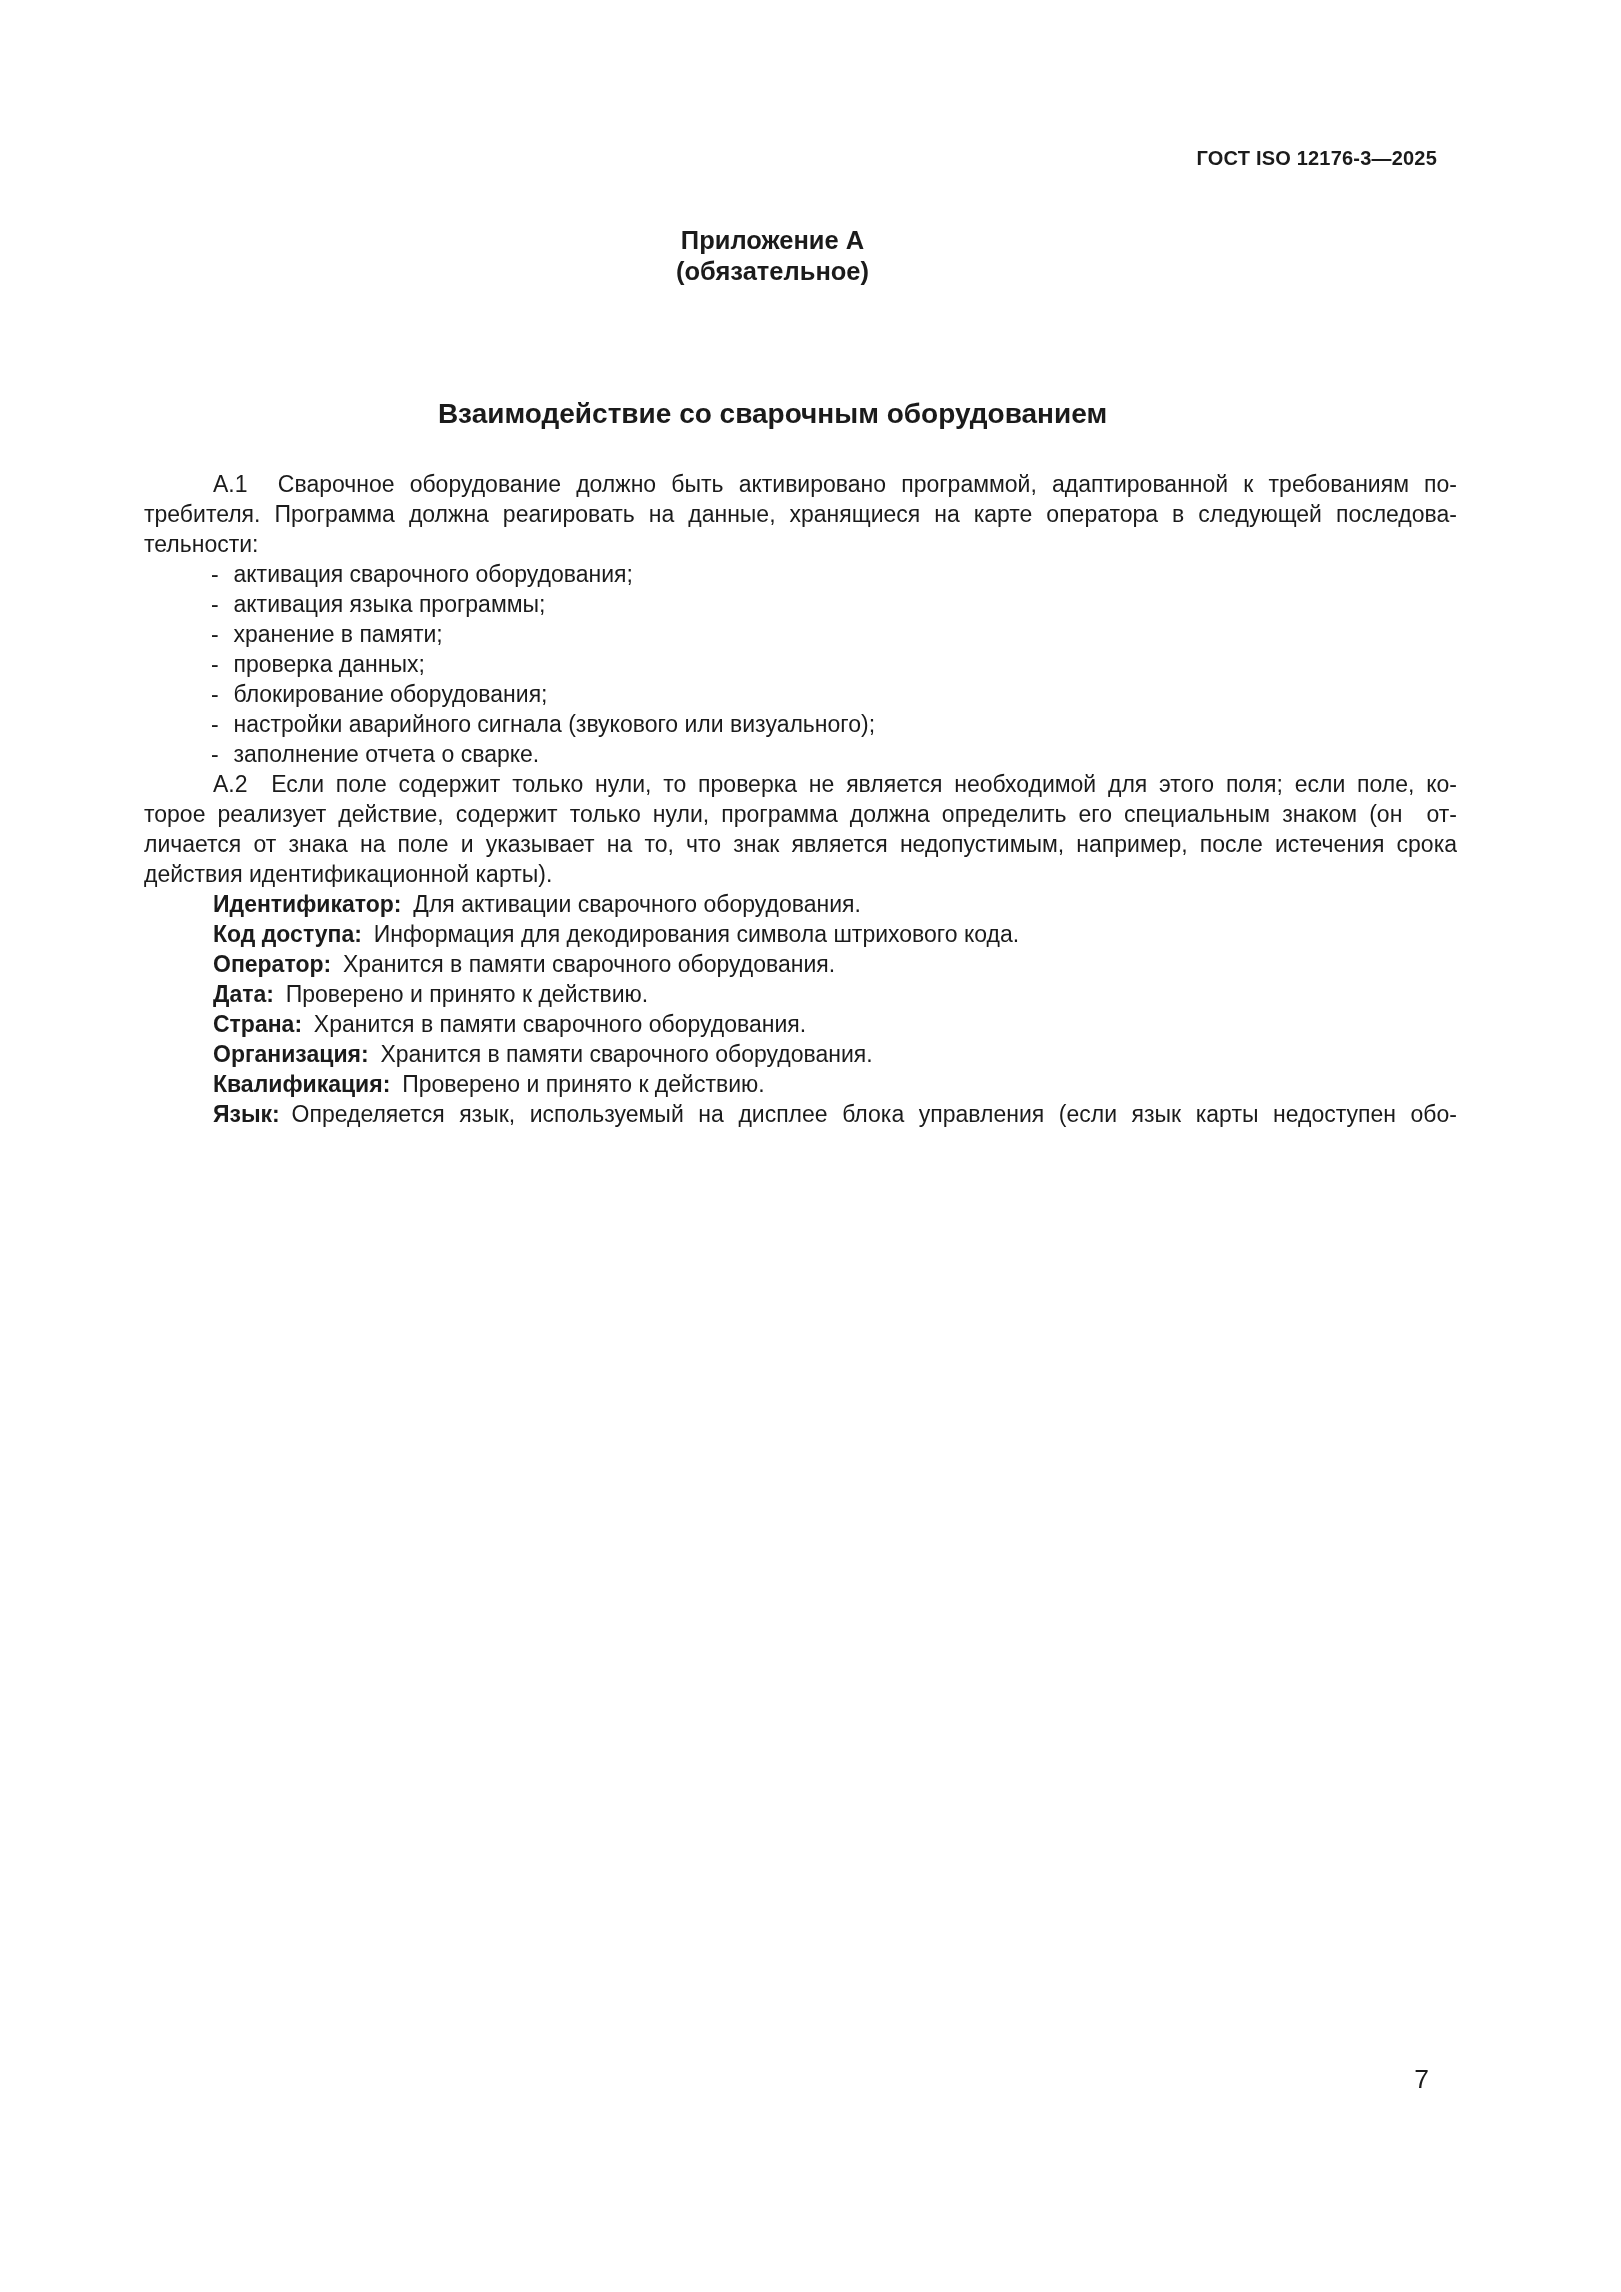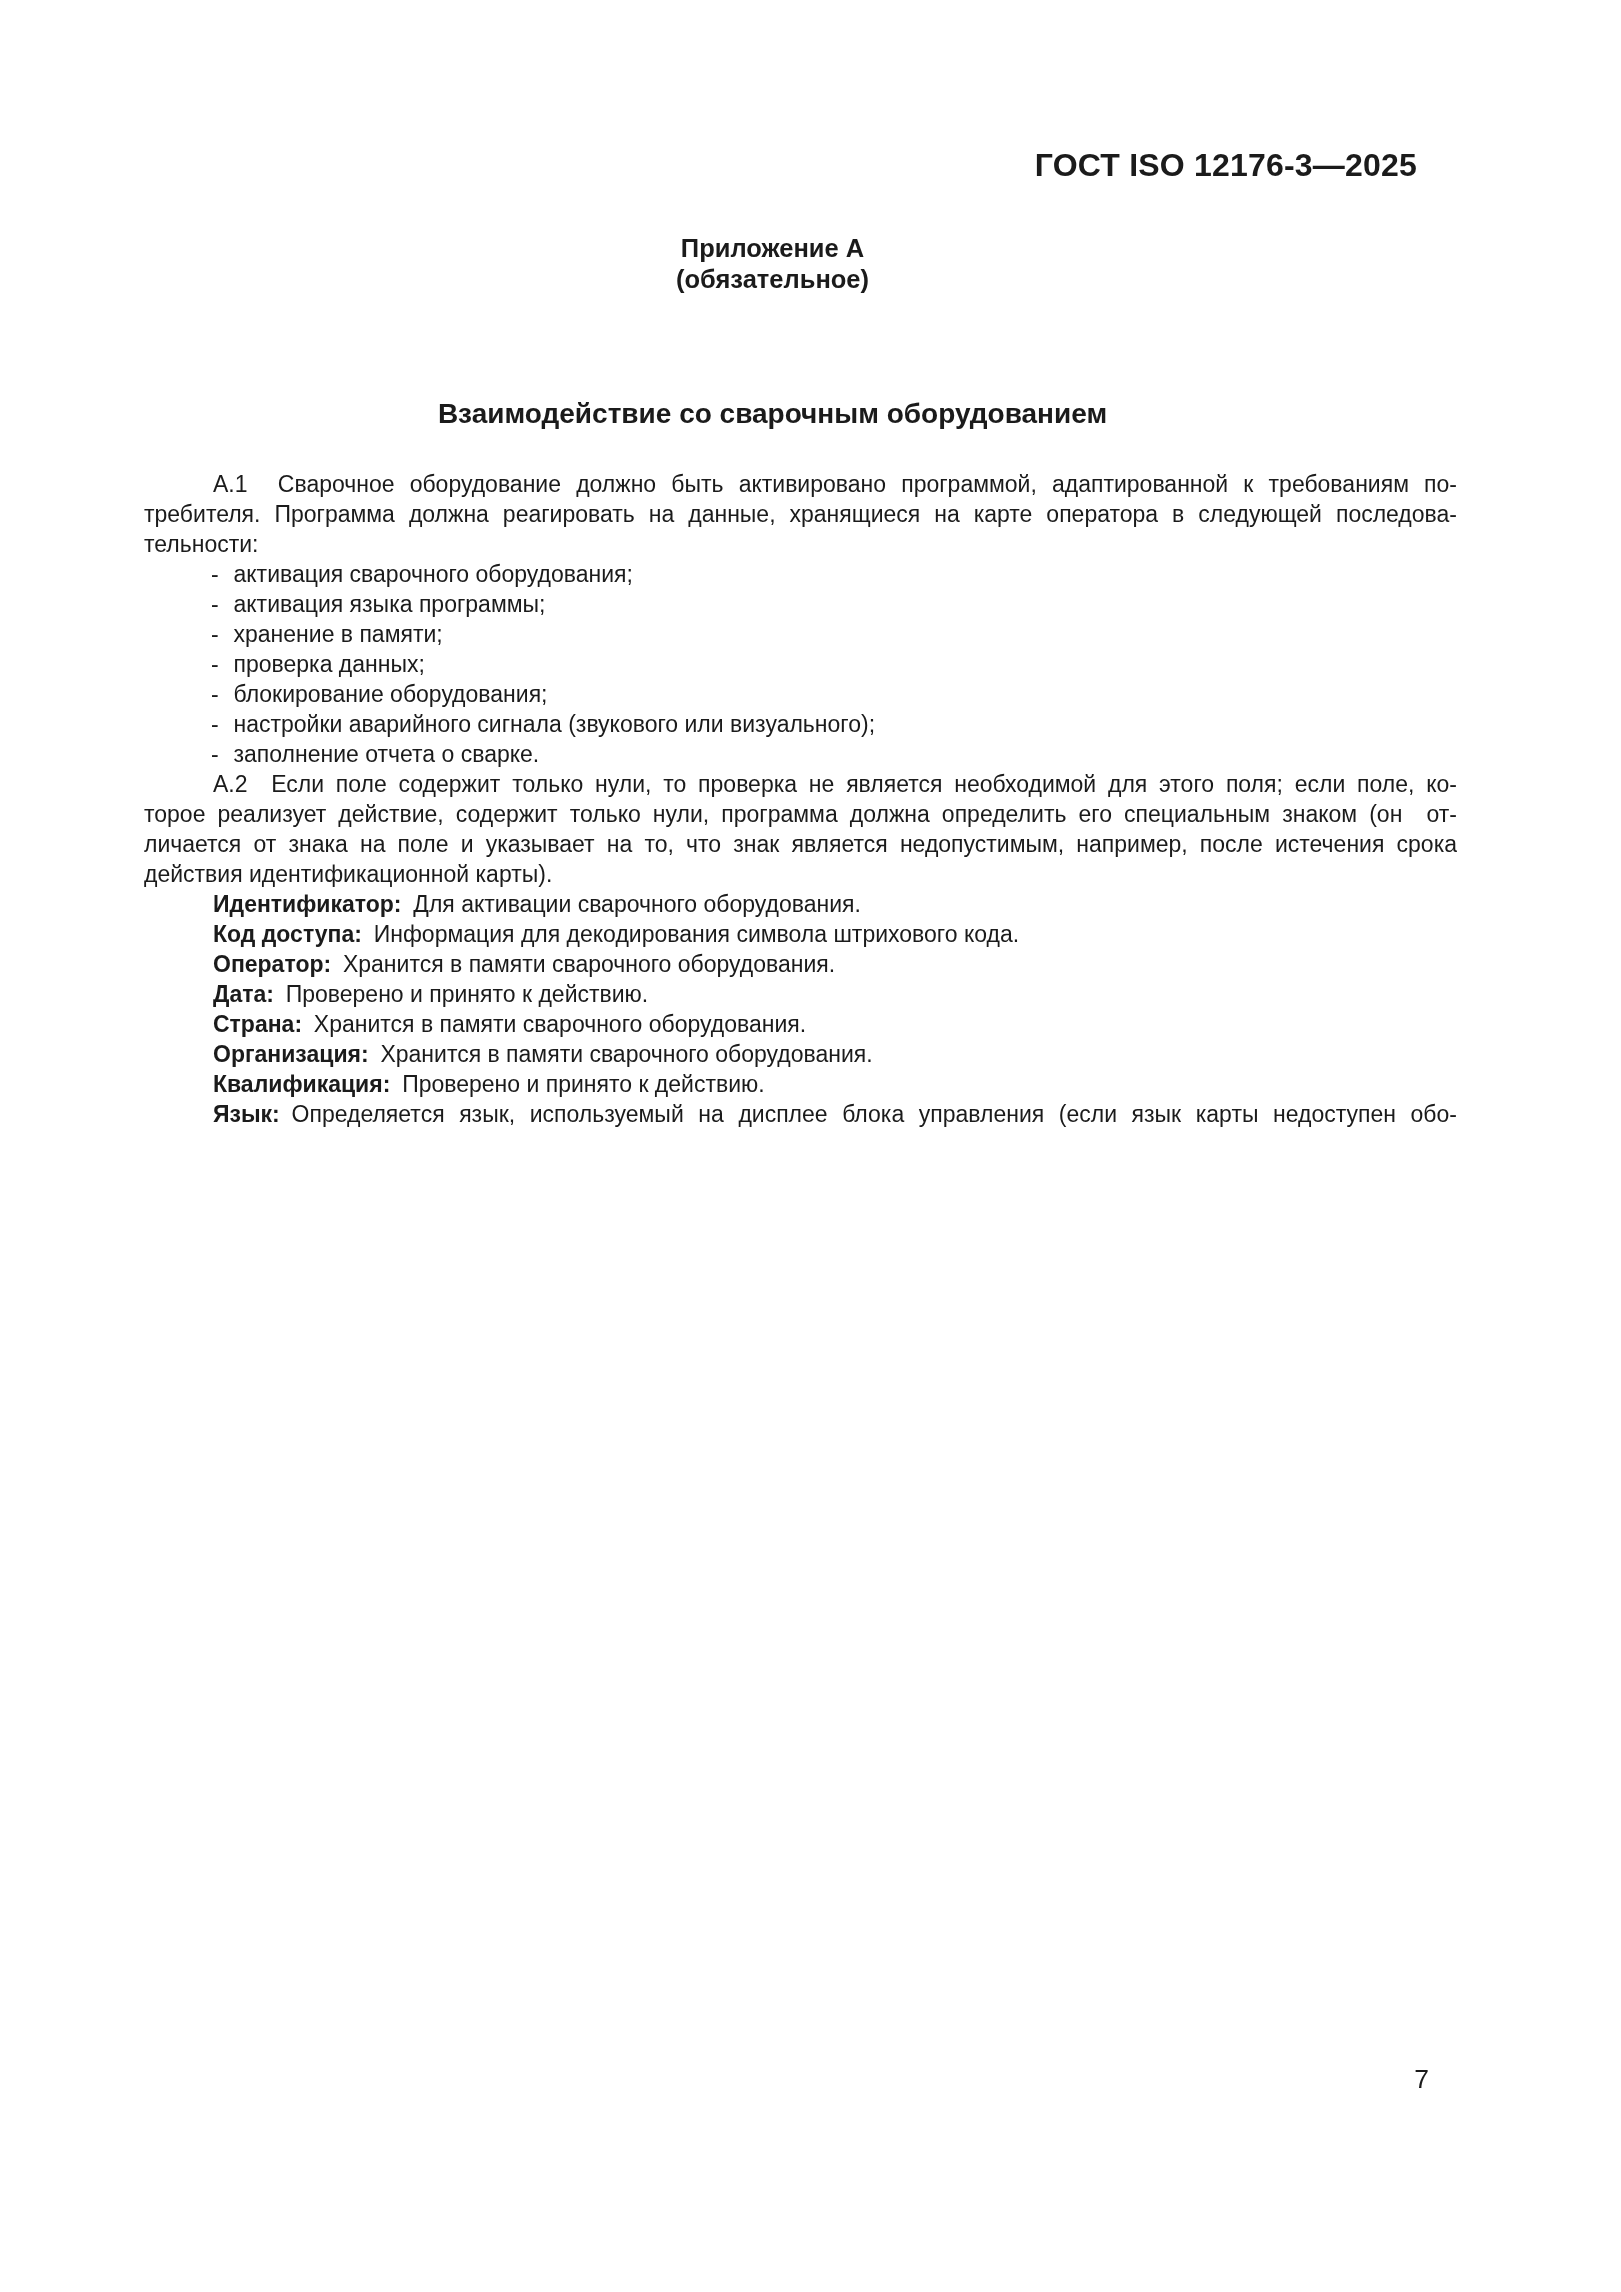--- a/index.html
+++ b/index.html
@@ -15,38 +15,37 @@
     margin: 0 auto;
     background: #ffffff;
     font-family: "Liberation Sans", "DejaVu Sans", sans-serif;
     color: #1b1b1b;
     overflow: hidden;
   }
   
   .doc-header {
     position: absolute;
     top: 147px;
-    left: 104px;
+    left: 124px;
     width: 1313px;
     text-align: right;
     font-weight: bold;
-    font-size: 32px;
+    font-size: 20px;
     letter-spacing: 0.2px;
   }
   
   .appendix-heading {
     position: absolute;
     top: 225px;
     left: 116px;
     width: 1313px;
     text-align: center;
     font-weight: bold;
     font-size: 25.5px;
     line-height: 31px;
-    margin-top: 8px;
   }
   
   .appendix-title {
     position: absolute;
     top: 398px;
     left: 116px;
     width: 1313px;
     text-align: center;
     font-weight: bold;
     font-size: 28px;

